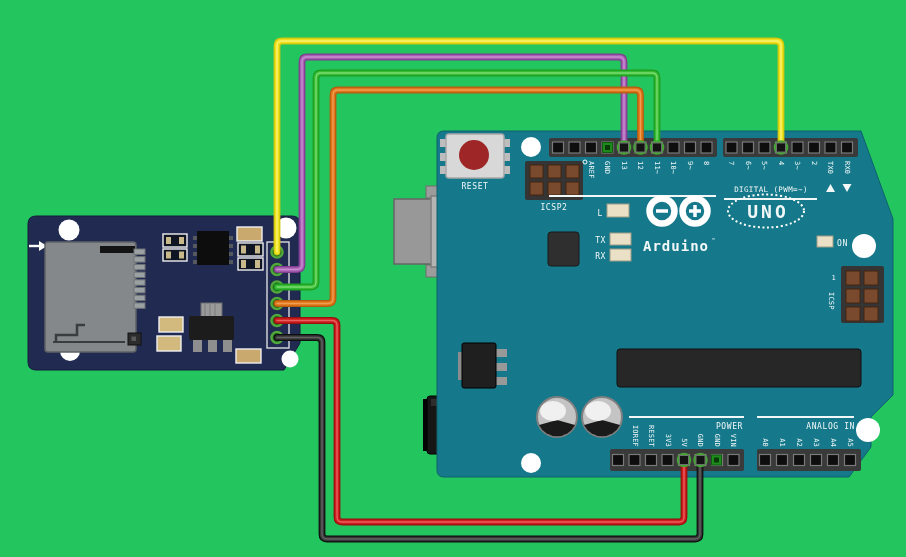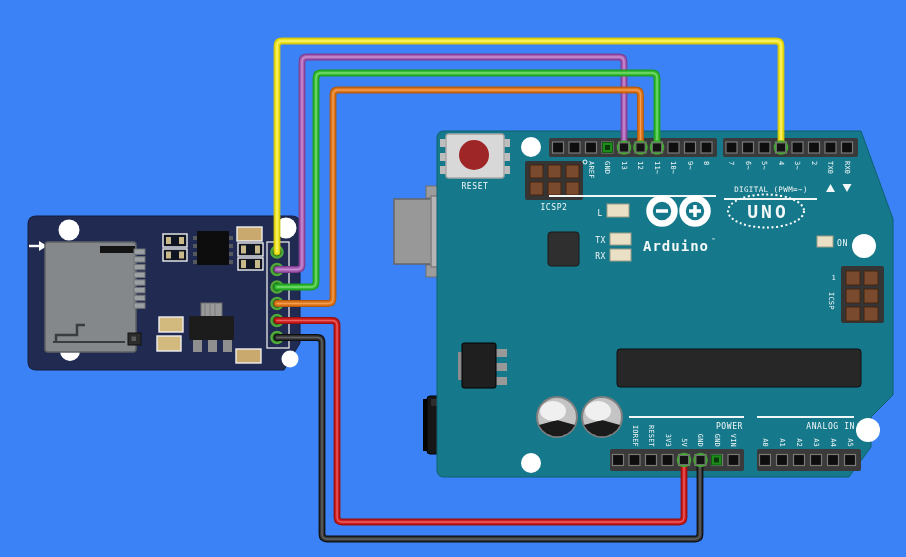--- a/index.html
+++ b/index.html
@@ -1,16 +1,16 @@
 <!DOCTYPE html>
 <html><head>
 <meta charset="utf-8">
 <style>
   html,body{margin:0;padding:0;background:#ffffff;}
-  .stage{position:relative;width:906px;height:557px;background:#3b82f6;overflow:hidden;}
+  .stage{position:relative;width:906px;height:557px;background:#22c55e;overflow:hidden;}
   svg{position:absolute;left:0;top:0;}
   text{font-family:"DejaVu Sans Mono","Liberation Mono",monospace;fill:#f2f8f8;}
   .silk{font-size:7px;letter-spacing:0.2px;}
   .cap{font-size:8px;letter-spacing:0.6px;}
   .cap2{font-size:7.5px;letter-spacing:0.4px;}
   .brandtxt{font-size:14px;font-weight:bold;letter-spacing:1px;}
   .tmtxt{font-size:5px;}
   .unotxt{font-size:18px;font-weight:bold;letter-spacing:3px;}
 </style>
 </head>

